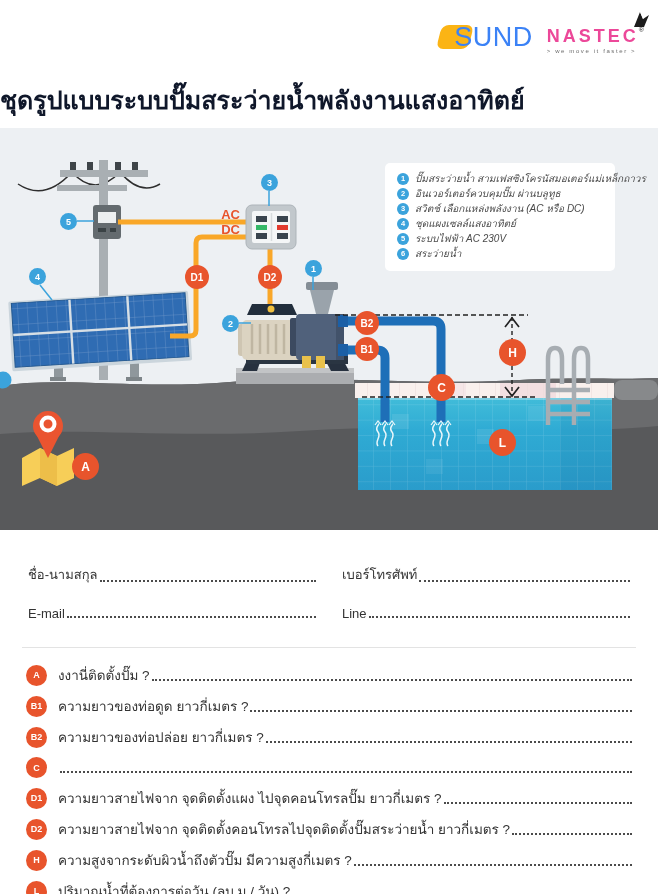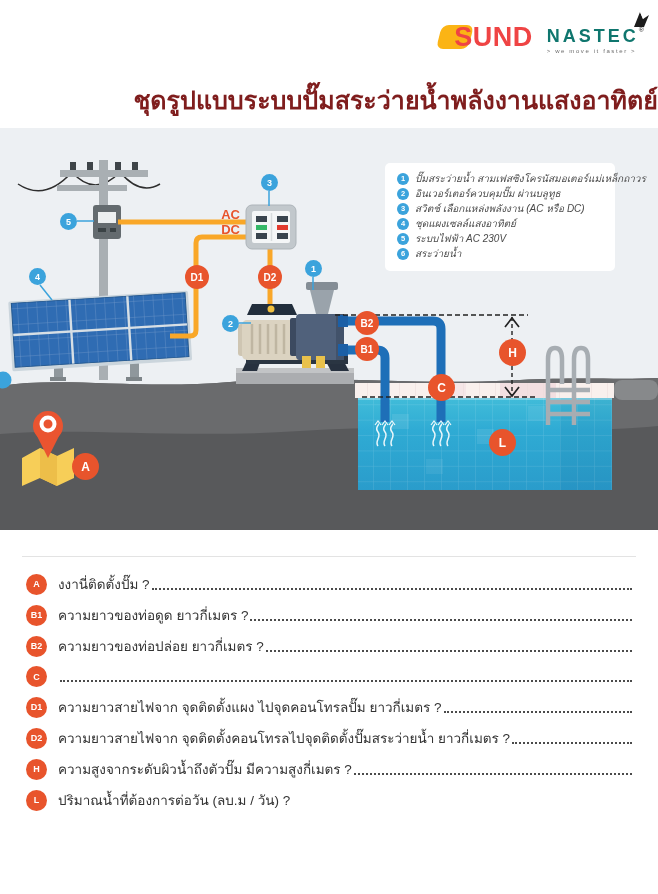--- a/index.html
+++ b/index.html
@@ -4,27 +4,27 @@
 <style>
   html,body{margin:0;padding:0;background:#fff;}
   body{width:658px;height:894px;overflow:hidden;font-family:"Liberation Sans","DejaVu Sans",sans-serif;}
   .page{position:relative;width:658px;height:894px;background:#fff;}
 
   
   .header{position:relative;height:128px;}
   .logos{position:absolute;top:20px;right:14px;display:flex;align-items:center;gap:14px;}
   .sund-logo{display:flex;align-items:center;position:relative;}
   .sund-mark{width:32px;height:24px;background:#FBB415;border-radius:7px;transform:skewX(-14deg);margin-right:-17px;}
-  .sund-text{position:relative;font-size:27px;font-weight:700;letter-spacing:.5px;color:#ef4444;}
+  .sund-text{position:relative;font-size:27px;font-weight:400;letter-spacing:.5px;color:#3b82f6;}
   .nastec-logo{position:relative;padding-top:6px;text-align:left;}
-  .nastec-text{font-size:18px;font-weight:600;letter-spacing:3px;color:#0f766e;}
+  .nastec-text{font-size:18px;font-weight:600;letter-spacing:3px;color:#ec4899;}
   .nastec-reg{font-size:7px;vertical-align:top;color:#2b2b2b;}
   .nastec-tagline{font-size:6px;letter-spacing:1.6px;color:#6d6d6d;margin-top:1px;white-space:nowrap;}
   .nastec-bird{position:absolute;top:-8px;right:-6px;}
-  .page-title{position:absolute;top:80px;left:0;width:100%;text-align:right;font-size:25px;font-weight:700;color:#7f1d1d;margin:0;}
+  .page-title{position:absolute;top:80px;left:0;width:100%;text-align:left;font-size:25px;font-weight:700;color:#0f172a;margin:0;}
 
   
   .diagram{position:relative;width:658px;height:402px;background:#EDF0F3;overflow:hidden;}
   .diagram svg{position:absolute;left:0;top:0;}
   .legend{position:absolute;left:385px;top:35px;width:230px;background:#fff;border-radius:5px;padding:10px 10px 8px 12px;box-sizing:border-box;}
   .legend-row{display:flex;align-items:center;margin-bottom:3px;line-height:12px;}
   .legend-num{width:12px;height:12px;border-radius:50%;background:#3BA3DC;color:#fff;font-size:7.5px;font-weight:700;display:flex;align-items:center;justify-content:center;margin-right:6px;flex:none;}
   .legend-text{font-size:10px;color:#4a4a4a;white-space:nowrap;font-style:italic;}
 
   .lab{position:absolute;border-radius:50%;color:#fff;font-weight:700;display:flex;align-items:center;justify-content:center;}
@@ -280,20 +280,38 @@
     <div class="lab lab-or" style="left:185px;top:137px;">D1</div>
     <div class="lab lab-or" style="left:258px;top:137px;">D2</div>
     <div class="lab lab-or" style="left:355px;top:183px;">B2</div>
     <div class="lab lab-or" style="left:355px;top:209px;">B1</div>
     <div class="lab lab-or-lg" style="left:428px;top:246px;">C</div>
     <div class="lab lab-or-lg" style="left:499px;top:211px;">H</div>
     <div class="lab lab-or-lg" style="left:489px;top:301px;">L</div>
     <div class="lab lab-or-lg" style="left:72px;top:325px;">A</div>
   </div>
 
+  <div class="contact-form">
+    <div class="field">
+        <span class="field-label">ชื่อ-นามสกุล</span>
+        <span class="dots"></span>
+      </div>
+    <div class="field">
+        <span class="field-label">เบอร์โทรศัพท์</span>
+        <span class="dots"></span>
+      </div>
+    <div class="field">
+        <span class="field-label">E-mail</span>
+        <span class="dots"></span>
+      </div>
+    <div class="field">
+        <span class="field-label">Line</span>
+        <span class="dots"></span>
+      </div>
+  </div>
 
   <div class="questions">
     <div class="q-row">
         <span class="q-badge">A</span>
         <span class="q-text">งงานี่ติดตั้งปั๊ม ?</span>
         <span class="dots"></span>
       </div>
     <div class="q-row">
         <span class="q-badge">B1</span>
         <span class="q-text">ความยาวของท่อดูด ยาวกี่เมตร ?</span>

